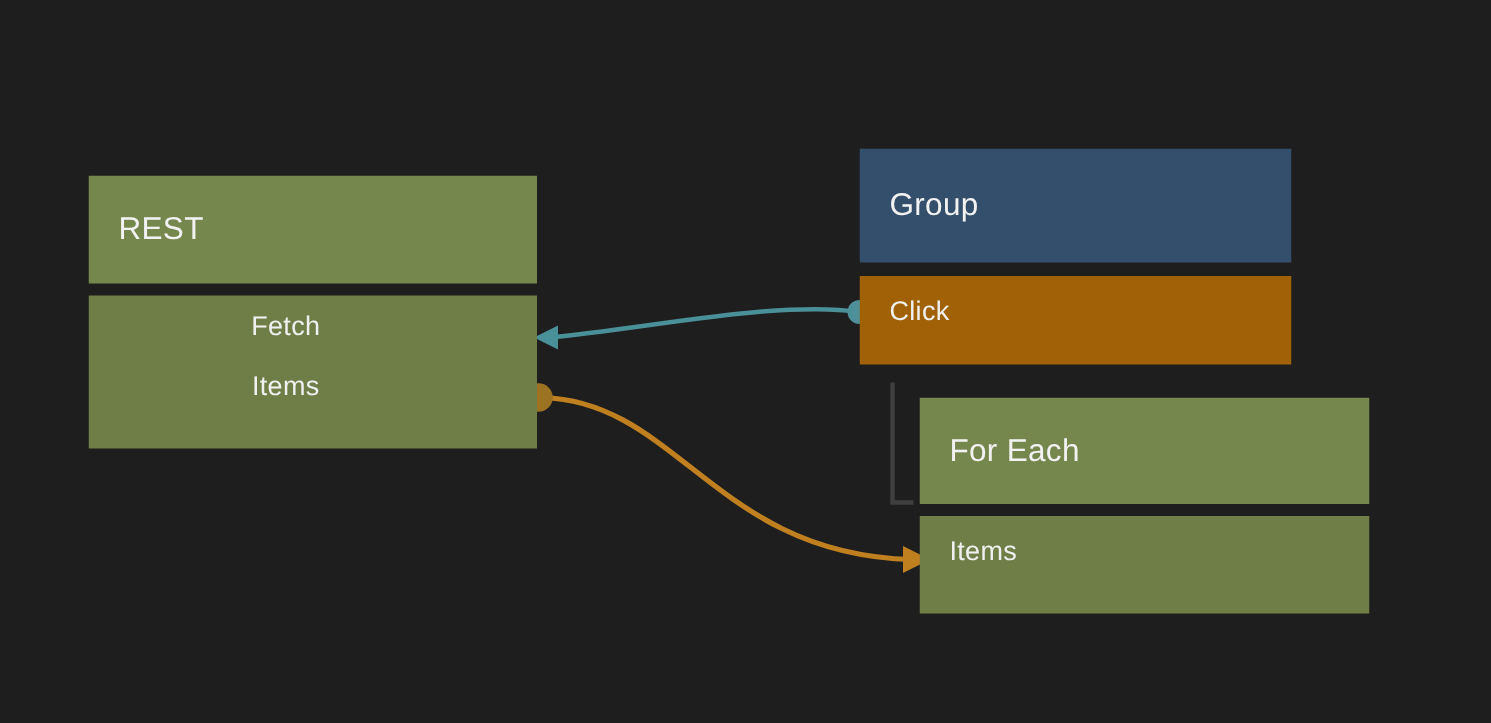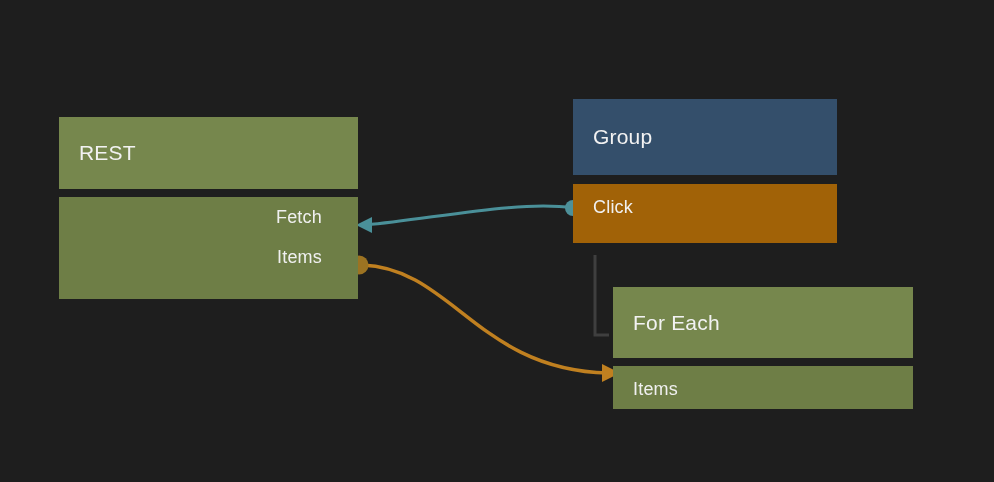--- a/index.html
+++ b/index.html
@@ -40,44 +40,44 @@
     box-sizing: border-box;
     display: flex;
     align-items: center;
     width: 100%;
     color: #f0f0f0;
     font-size: 18px;
     font-weight: 400;
     letter-spacing: 0.2px;
   }
   .port-row.out {
-    justify-content: flex-end;
+    justify-content: center;
     padding-right: 36px;
   }
   .port-row.in {
     justify-content: flex-start;
     padding-left: 20px;
   }
 
   
   #node-rest { left: 59px; top: 117px; width: 299px; height: 182px; }
   #node-rest .node-header { height: 72px; background: #76874d; }
   #node-rest .node-body { height: 110px; background: #6e7e46; }
   #node-rest .port-row { height: 40px; }
   #node-rest .port-fetch { margin-top: 8px; }
 
   
-  #node-group { left: 573px; top: 99px; width: 264px; height: 144px; }
+  #node-group { left: 573px; top: 99px; width: 288px; height: 144px; }
   #node-group .node-header { height: 76px; background: #344f6b; }
   #node-group .node-body { height: 68px; background: #a16207; }
   #node-group .port-row { height: 46px; margin-top: 9px; }
 
   
   #node-foreach { left: 613px; top: 265px; width: 300px; height: 144px; }
-  #node-foreach .node-header { height: 71px; background: #76874d; margin-top: 22px; }
+  #node-foreach .node-header { height: 71px; background: #76874d; }
   #node-foreach .node-body { height: 73px; background: #6e7e46; }
   #node-foreach .port-row { height: 46px; margin-top: 8px; }
 
   #edges {
     position: absolute;
     left: 0; top: 0;
     width: 994px;
     height: 482px;
     pointer-events: none;
   }

